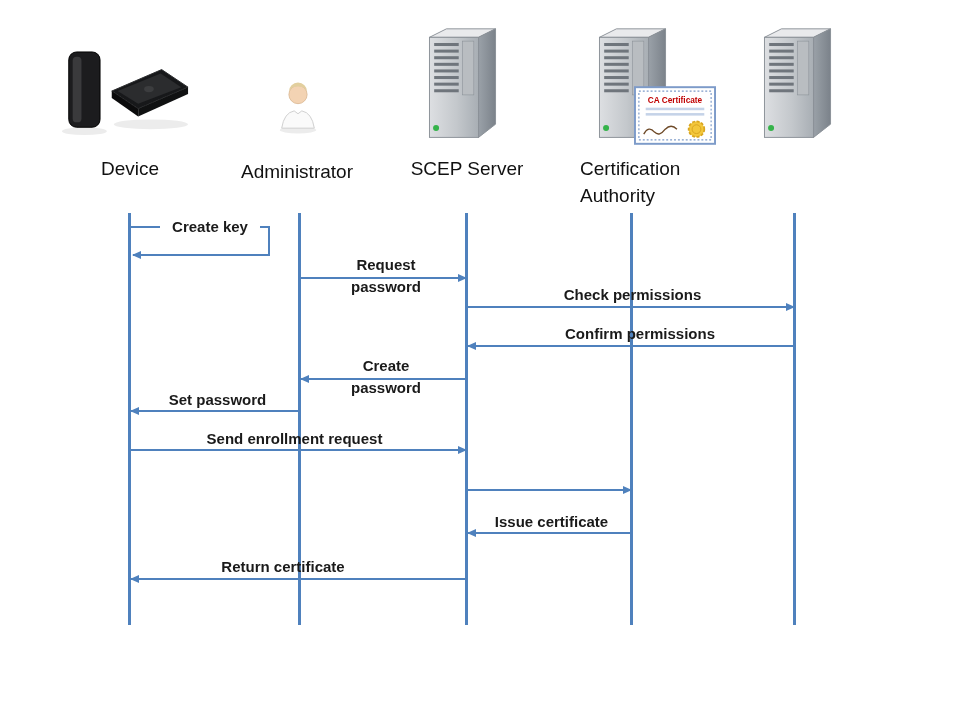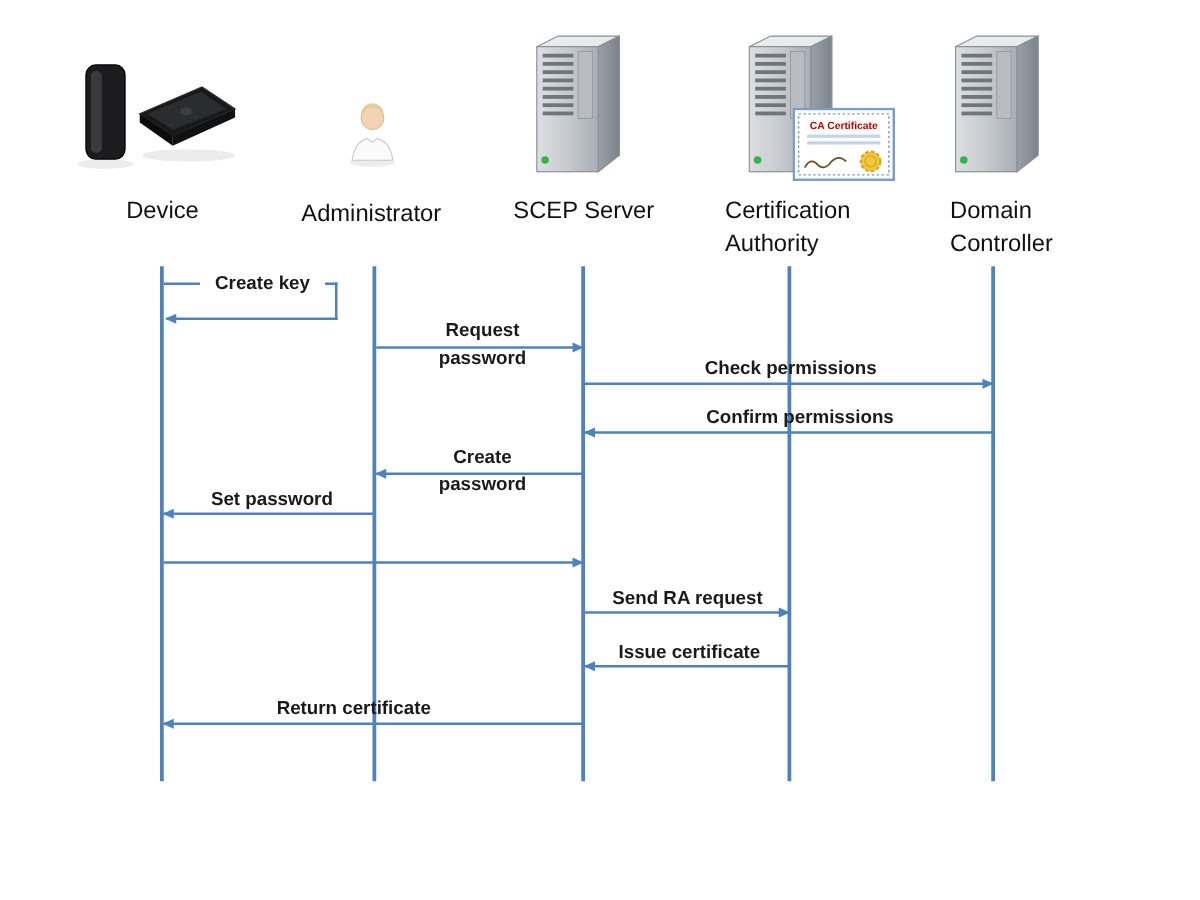--- a/index.html
+++ b/index.html
@@ -111,21 +111,20 @@
     <rect x="12" y="27.5" width="60" height="2.6" fill="#c5d3e8"></rect>
     <path d="M10,49 q5,-9 11,-2 q5,5 11,-3 q6,-6 12,0" stroke="#6e4a28" fill="none" stroke-width="1.4"></path>
     <circle cx="64" cy="44" r="8" fill="#f3c73b" stroke="#d9a520" stroke-width="1.8" stroke-dasharray="3,1.7"></circle>
     <circle cx="64" cy="44" r="4.5" fill="none" stroke="#d9a520" stroke-width="1"></circle>
   </svg>
 
   <div class="actor-label center" style="left:70px;top:155px;width:120px">Device</div>
   <div class="actor-label center" style="left:227px;top:158px;width:140px">Administrator</div>
   <div class="actor-label center" style="left:402px;top:155px;width:130px">SCEP Server</div>
   <div class="actor-label" style="left:580px;top:155px;width:125px">Certification Authority</div>
-  <div class="actor-label" style="left:760px;top:155px;width:105px">Domain Controller</div>
 
   <div class="lifeline" style="left:128px;top:213px;height:412px"></div>
   <div class="lifeline" style="left:298px;top:213px;height:412px"></div>
   <div class="lifeline" style="left:465px;top:213px;height:412px"></div>
   <div class="lifeline" style="left:630px;top:213px;height:412px"></div>
   <div class="lifeline" style="left:793px;top:213px;height:412px"></div>
 
   <div class="arrow" style="left:131px;top:226px;width:139px"></div>
   <div class="vseg" style="left:268px;top:226px;height:30px"></div>
   <div class="arrow h-left" style="left:133px;top:254px;width:137px"></div>
@@ -139,23 +138,23 @@
 
   <div class="msg-label" style="left:545px;top:323px;width:190px">Confirm permissions</div>
   <div class="arrow h-left" style="left:468px;top:345px;width:326px"></div>
 
   <div class="msg-label" style="left:330px;top:355px;width:112px">Create password</div>
   <div class="arrow h-left" style="left:301px;top:378px;width:165px"></div>
 
   <div class="msg-label" style="left:145px;top:389px;width:145px">Set password</div>
   <div class="arrow h-left" style="left:131px;top:410px;width:168px"></div>
 
+  <div class="msg-label" style="left:172px;top:428px;width:245px">Send enrollment request</div>
   <div class="arrow h-right" style="left:131px;top:449px;width:335px"></div>
 
-  <div class="msg-label" style="left:470px;top:468px;width:160px">Send RA request</div>
   <div class="arrow h-right" style="left:468px;top:489px;width:163px"></div>
 
   <div class="msg-label" style="left:474px;top:511px;width:155px">Issue certificate</div>
   <div class="arrow h-left" style="left:468px;top:532px;width:163px"></div>
 
   <div class="msg-label" style="left:193px;top:556px;width:180px">Return certificate</div>
   <div class="arrow h-left" style="left:131px;top:578px;width:335px"></div>
 
 </div>
 

